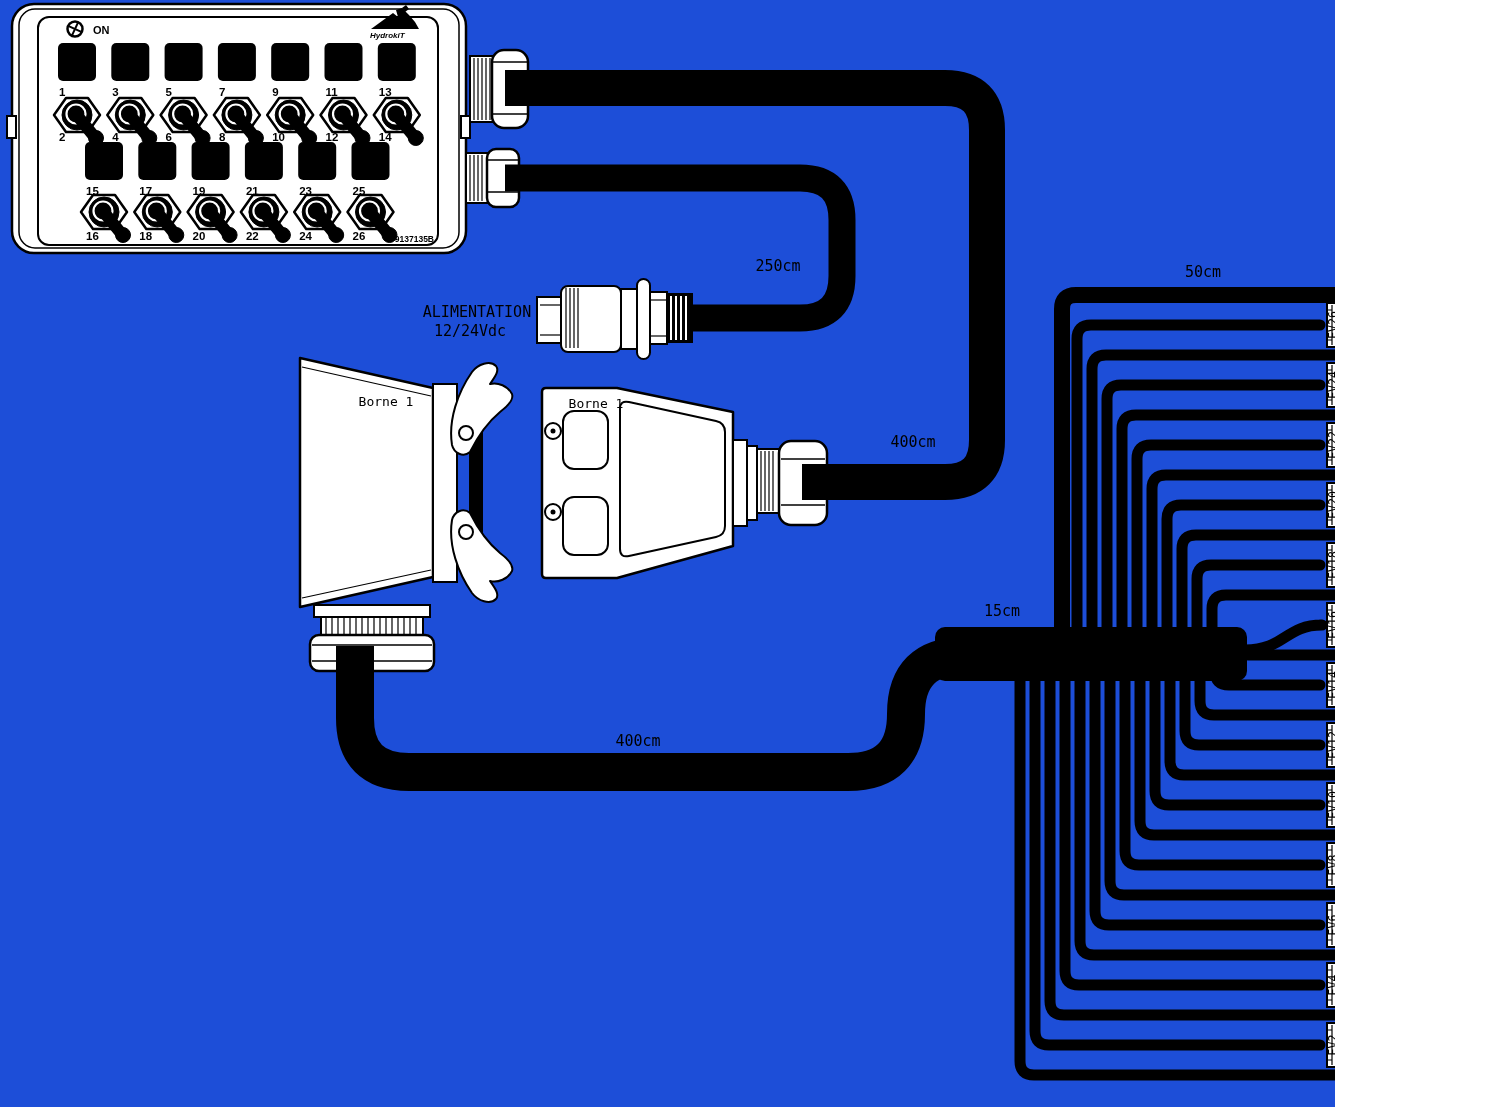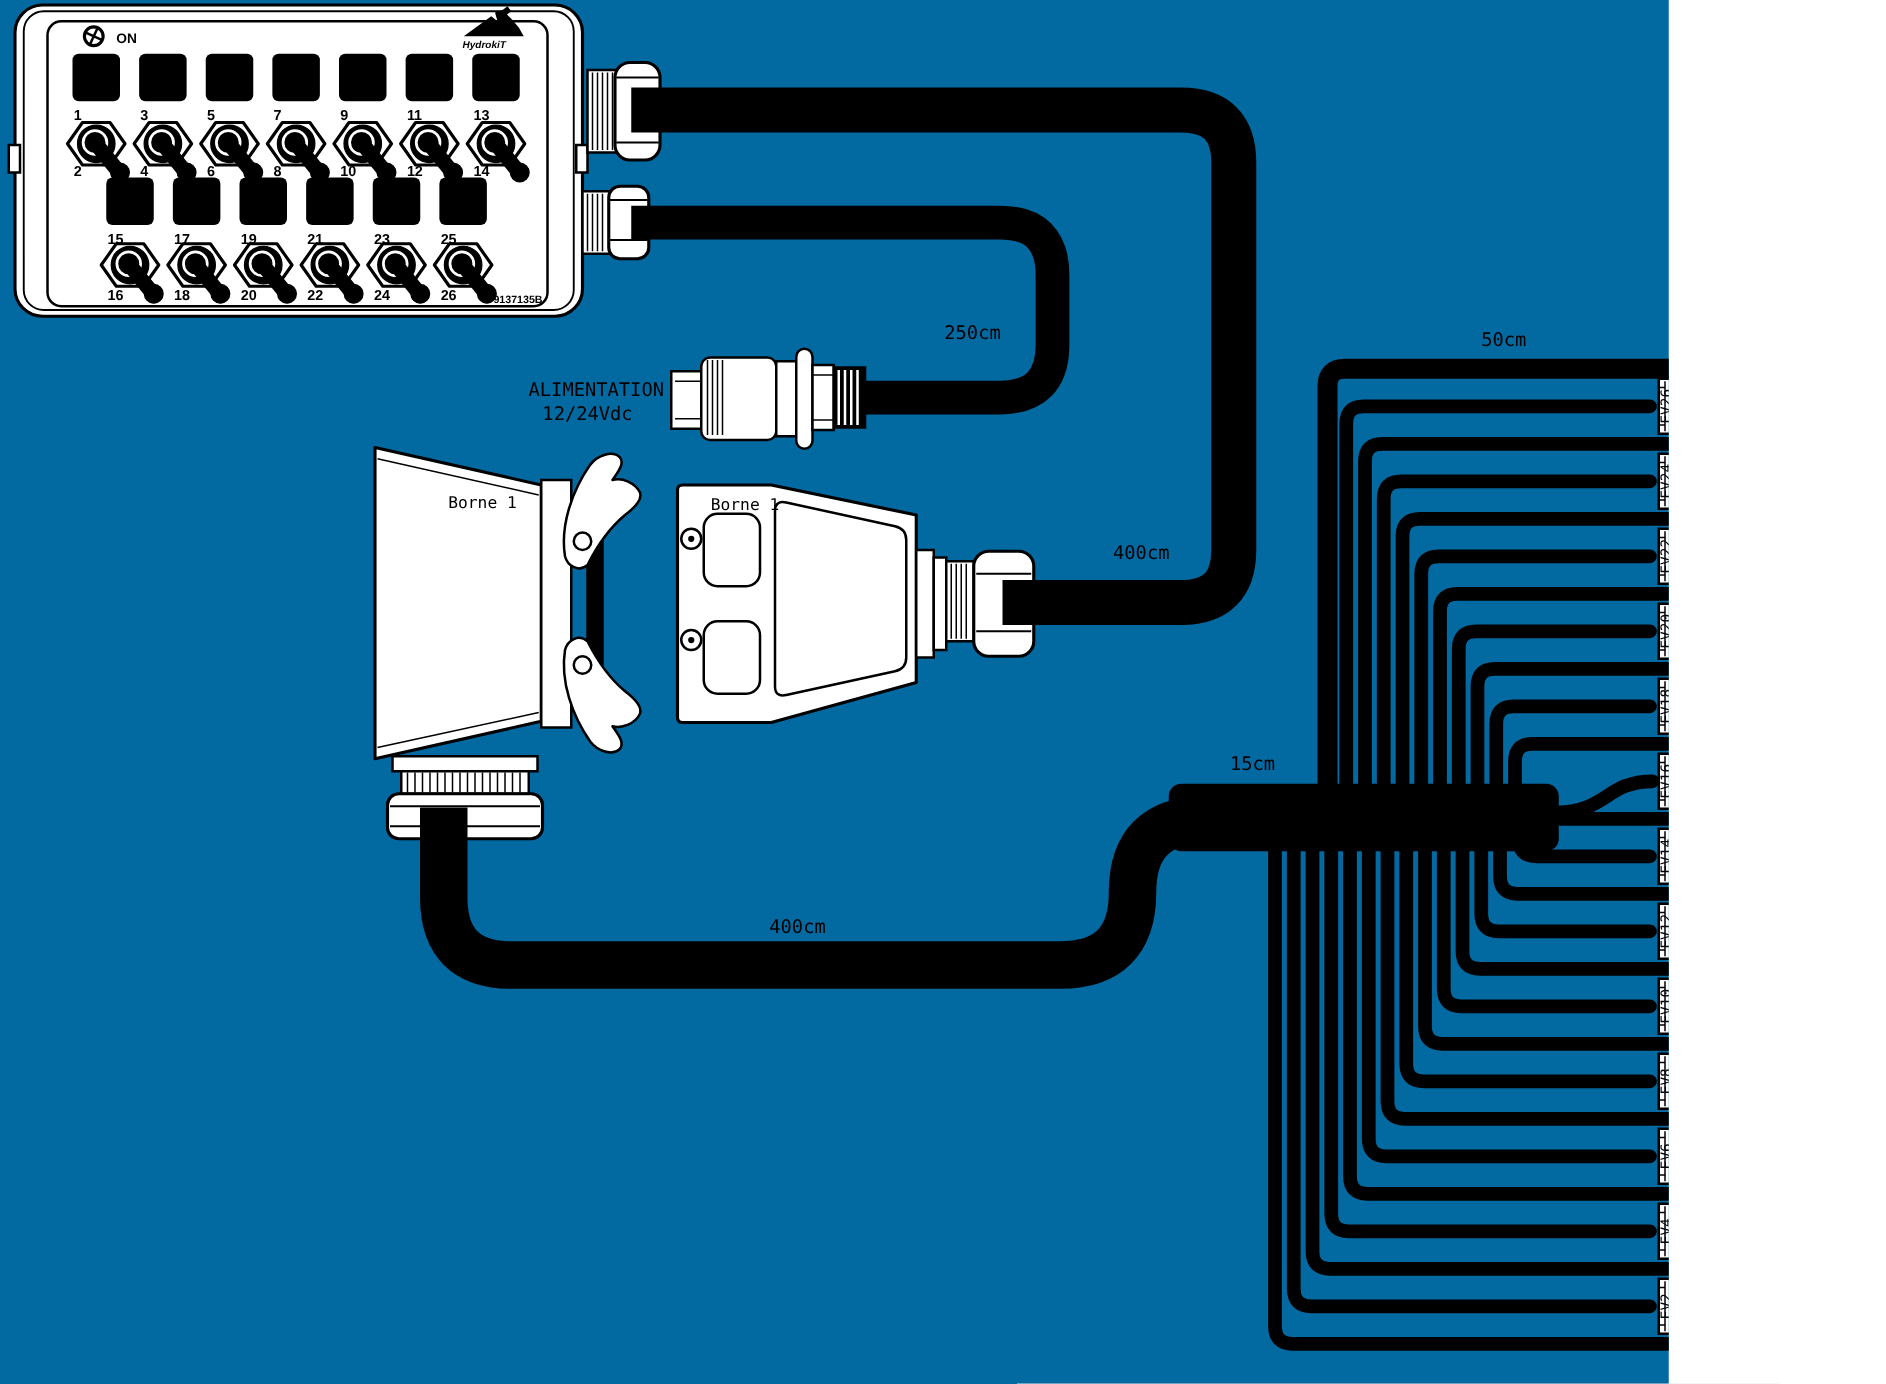--- a/index.html
+++ b/index.html
@@ -1,16 +1,16 @@
 <!DOCTYPE html>
 <html><head>
 <meta charset="utf-8">
 <style>
   html,body{margin:0;padding:0;background:#fff;}
-  #stage{position:relative;width:1335px;height:1107px;background:#0369a1;overflow:hidden;
+  #stage{position:relative;width:1335px;height:1107px;background:#1d4ed8;overflow:hidden;
          font-family:"DejaVu Sans Mono", monospace;}
   svg text{user-select:none;}
   .dim{font-family:"DejaVu Sans Mono",monospace;font-size:15px;fill:#000;}
   .borne{font-family:"DejaVu Sans Mono",monospace;font-size:13px;fill:#000;}
   .alim{font-family:"DejaVu Sans Mono",monospace;font-size:15px;fill:#000;}
   .boxnum{font-family:"Liberation Sans",sans-serif;font-size:11.5px;font-weight:bold;fill:#000;}
   .brand{font-family:"Liberation Sans",sans-serif;font-size:8px;font-weight:bold;font-style:italic;fill:#000;}
   .pn{font-family:"Liberation Sans",sans-serif;font-size:8.5px;font-weight:bold;fill:#000;}
   .on{font-family:"Liberation Sans",sans-serif;font-size:11px;font-weight:bold;fill:#000;}
   .evtxt{font-family:"DejaVu Sans Mono",monospace;font-size:11.5px;fill:#000;}

